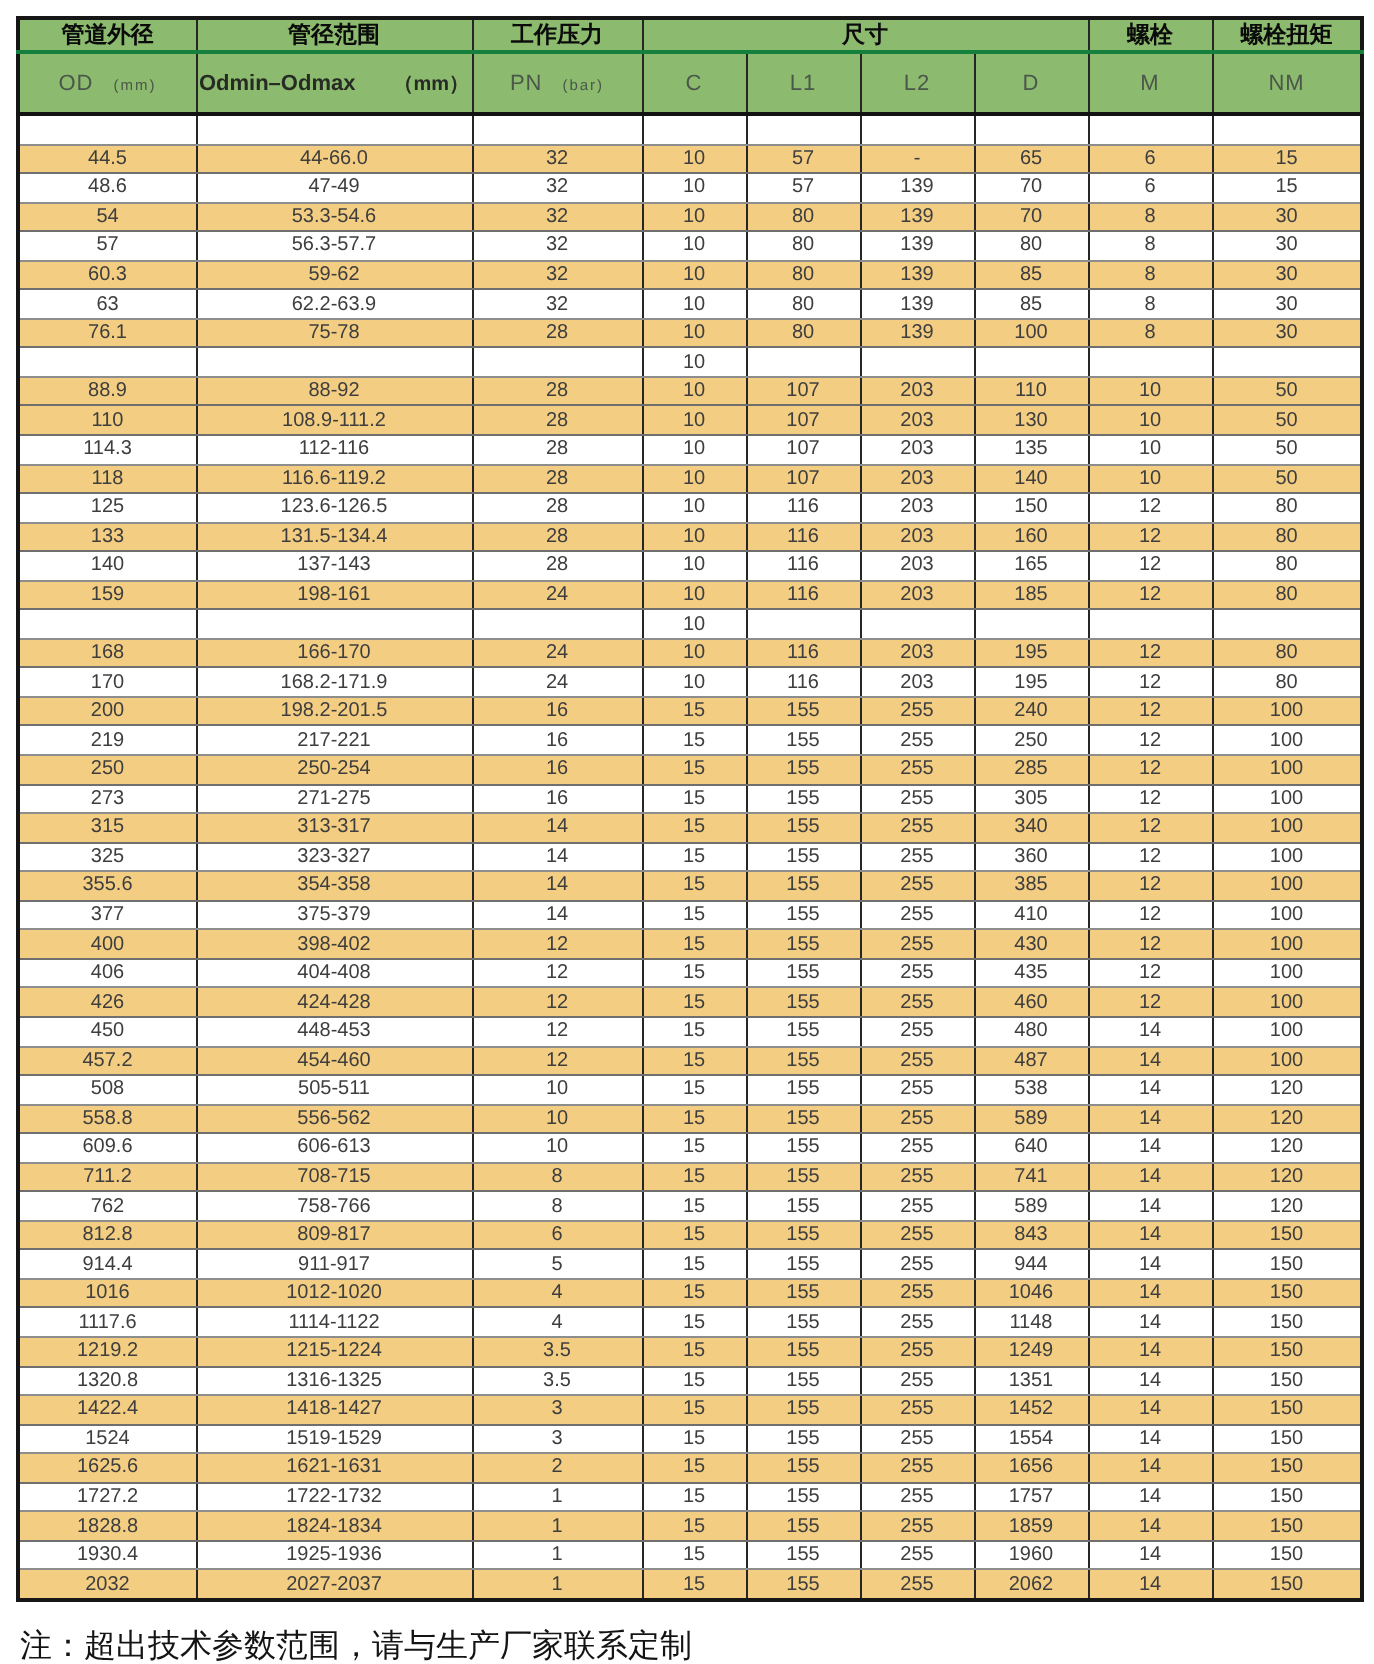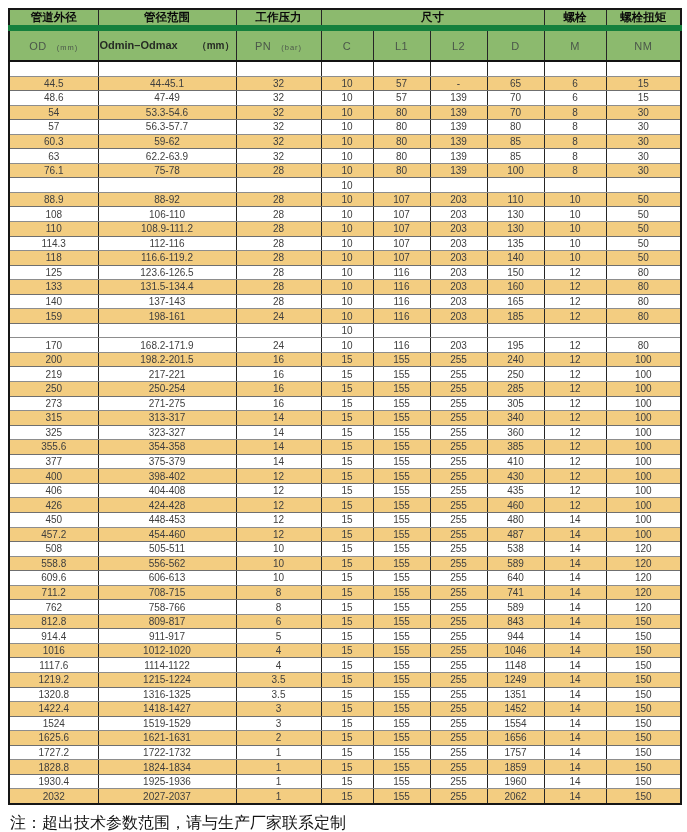--- a/index.html
+++ b/index.html
@@ -34,21 +34,21 @@
     padding: 0;
     overflow: hidden;
     white-space: nowrap;
   }
   thead tr.h1 th {
     background: var(--header-bg, #8cba6e);
     height: 15px;
     font-size: 11.5px;
     font-weight: bold;
     color: #0b0b0b;
-    border-bottom: 6px solid #15803d;
+    border-bottom: 2px solid #15803d;
   }
   thead tr.h2 th {
     background: var(--header-bg, #8cba6e);
     height: 29px;
     font-weight: normal;
     font-size: 11px;
     color: #4b574a;
     border-bottom: 2px solid #131313;
   }
   thead .sub-main {
@@ -140,21 +140,21 @@
           <td></td>
           <td></td>
           <td></td>
           <td></td>
           <td></td>
           <td></td>
           <td></td>
         </tr>
         <tr class="shade">
           <td>44.5</td>
-          <td>44-45.1</td>
+          <td>44-66.0</td>
           <td>32</td>
           <td>10</td>
           <td>57</td>
           <td>-</td>
           <td>65</td>
           <td>6</td>
           <td>15</td>
         </tr>
         <tr>
           <td>48.6</td>
@@ -237,31 +237,20 @@
           <td>88.9</td>
           <td>88-92</td>
           <td>28</td>
           <td>10</td>
           <td>107</td>
           <td>203</td>
           <td>110</td>
           <td>10</td>
           <td>50</td>
         </tr>
-        <tr>
-          <td>108</td>
-          <td>106-110</td>
-          <td>28</td>
-          <td>10</td>
-          <td>107</td>
-          <td>203</td>
-          <td>130</td>
-          <td>10</td>
-          <td>50</td>
-        </tr>
         <tr class="shade">
           <td>110</td>
           <td>108.9-111.2</td>
           <td>28</td>
           <td>10</td>
           <td>107</td>
           <td>203</td>
           <td>130</td>
           <td>10</td>
           <td>50</td>
@@ -335,20 +324,31 @@
         <tr>
           <td></td>
           <td></td>
           <td></td>
           <td>10</td>
           <td></td>
           <td></td>
           <td></td>
           <td></td>
           <td></td>
+        </tr>
+        <tr class="shade">
+          <td>168</td>
+          <td>166-170</td>
+          <td>24</td>
+          <td>10</td>
+          <td>116</td>
+          <td>203</td>
+          <td>195</td>
+          <td>12</td>
+          <td>80</td>
         </tr>
         <tr>
           <td>170</td>
           <td>168.2-171.9</td>
           <td>24</td>
           <td>10</td>
           <td>116</td>
           <td>203</td>
           <td>195</td>
           <td>12</td>

